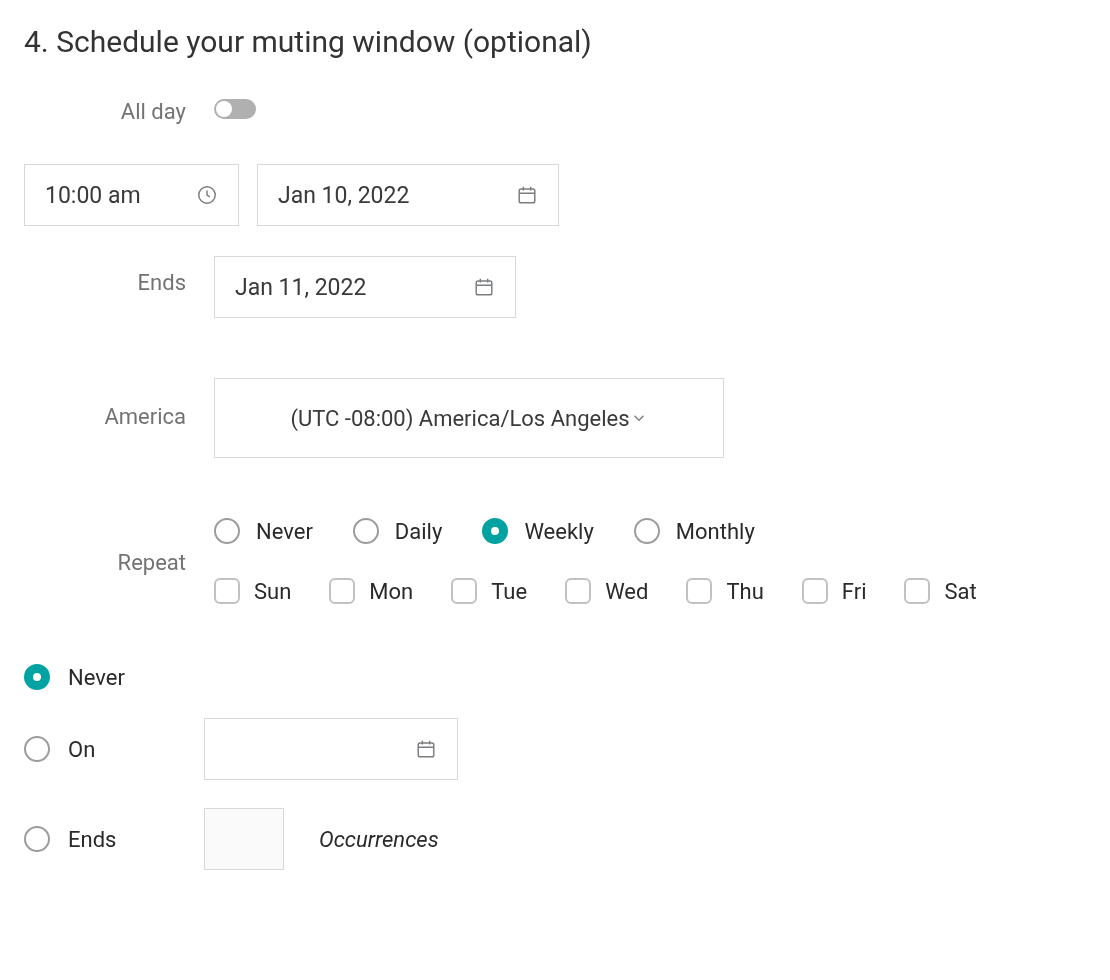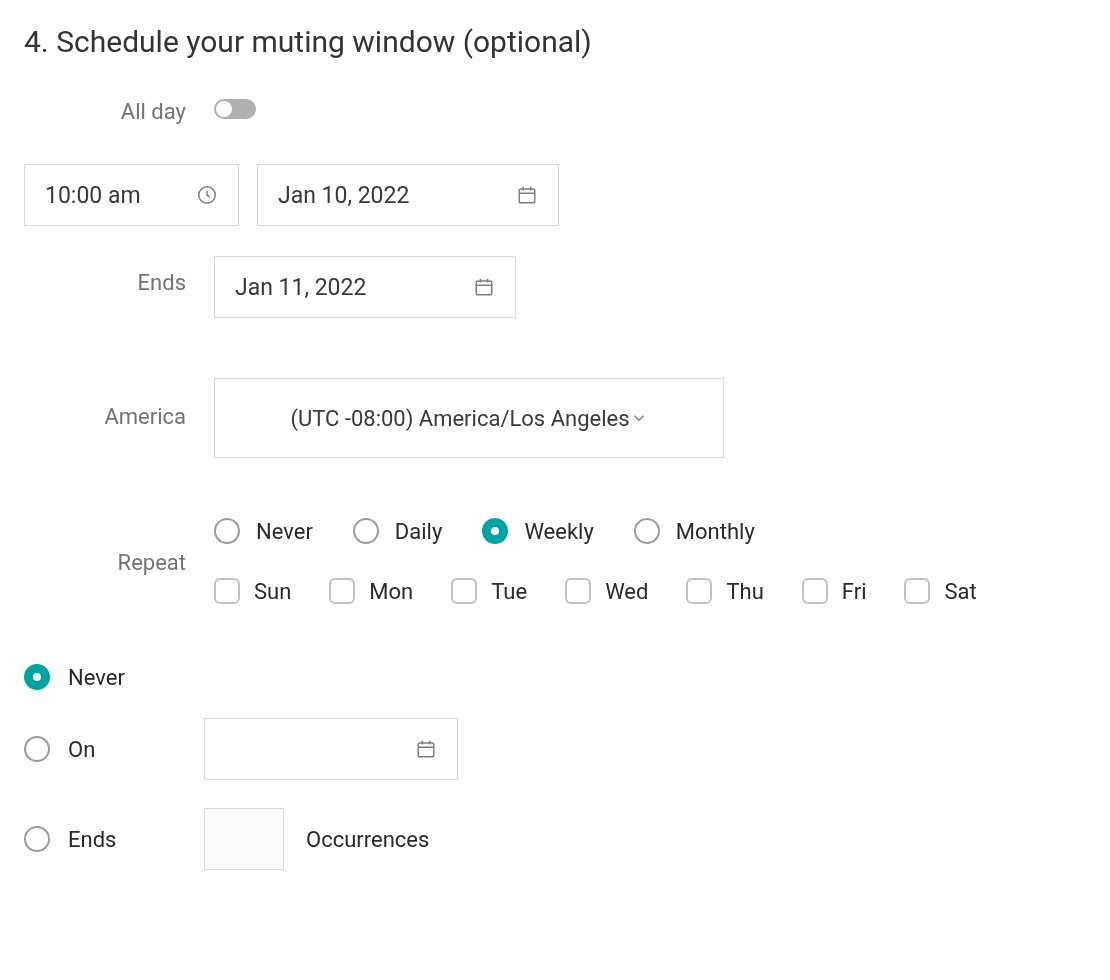--- a/index.html
+++ b/index.html
@@ -156,21 +156,22 @@
     .num-box {
       display: inline-flex;
       border: 1px solid #d7d8da;
       width: 80px;
       height: 62px;
       background: #fafafa;
     }
     .occ-label {
       font-size: 22px;
       color: #2a2a2a;
-      margin-left: 4px;
+      margin-left: 17px;
+      font-style: italic;
     }
     
     .extra-gap-top { margin-top: 60px; }
     .extra-gap-top-lg { margin-top: 60px; }
     svg { display: block; }
   </style>
 </head>
 <body>
 
 <h2 class="section-title">4. Schedule your muting window (optional)</h2>

